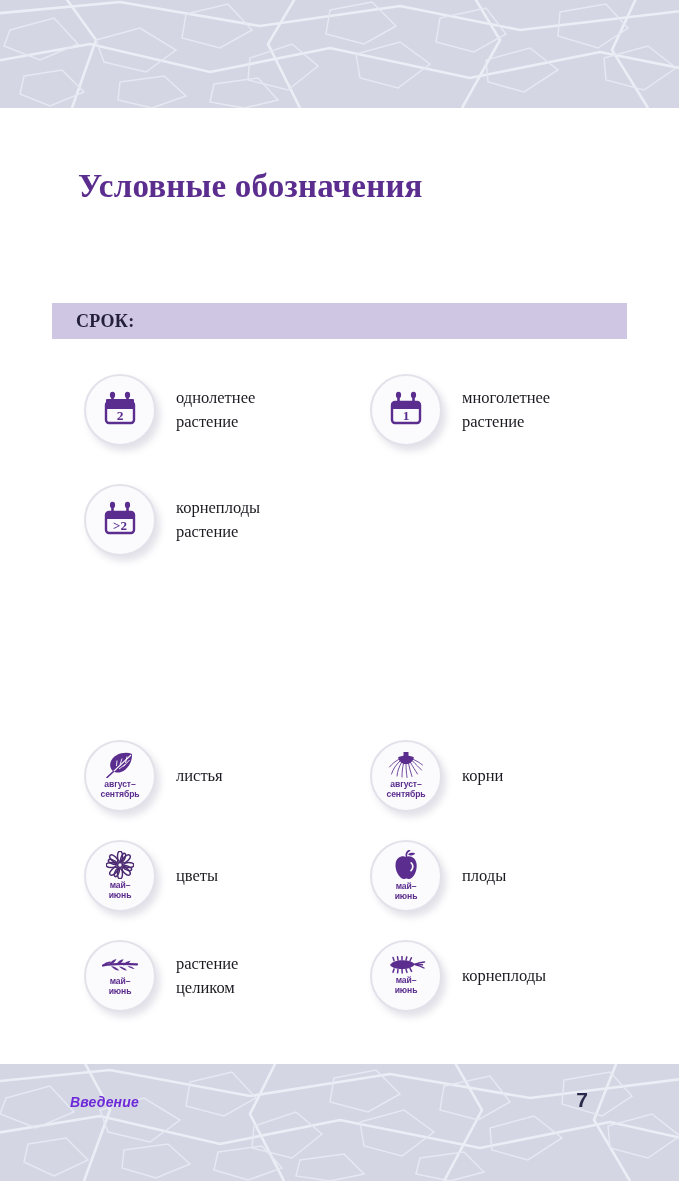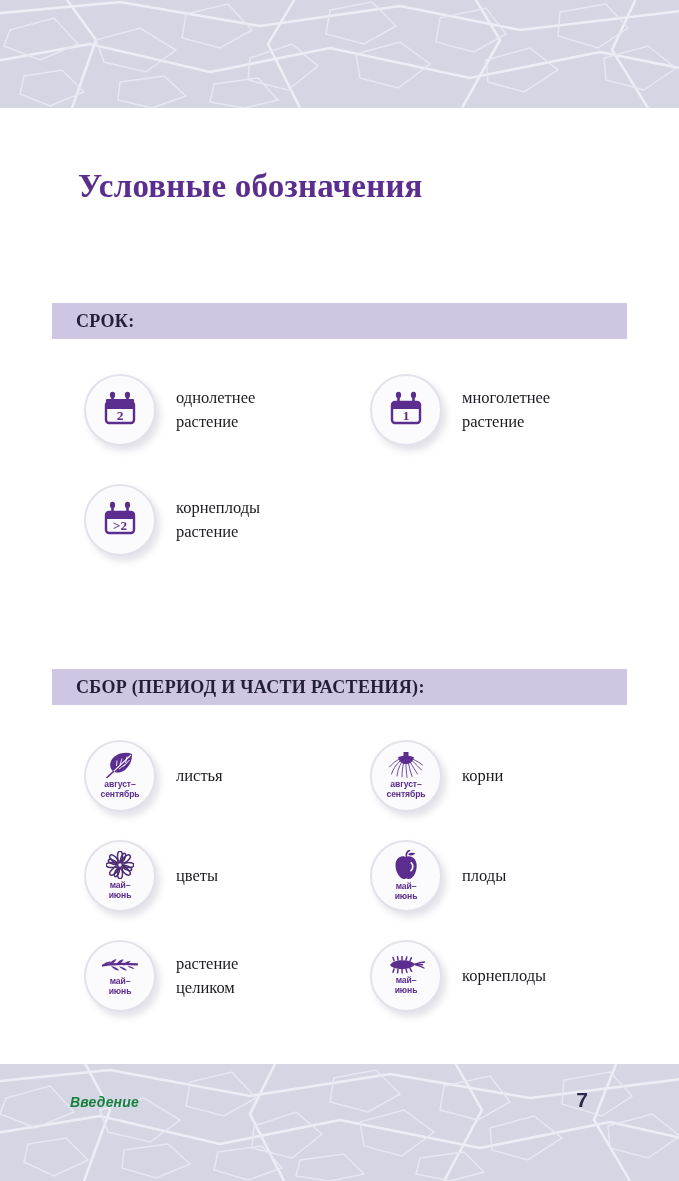--- a/index.html
+++ b/index.html
@@ -137,21 +137,21 @@
 
   
   .footer-text {
     position: absolute;
     left: 70px;
     top: 1094px;
     font-family: "Liberation Sans", sans-serif;
     font-style: italic;
     font-weight: bold;
     font-size: 14px;
-    color: #15803d;
+    color: #6d28d9;
     letter-spacing: 0.2px;
   }
   .footer-page {
     position: absolute;
     left: 562px;
     top: 1088px;
     width: 40px;
     text-align: center;
     font-family: "Liberation Sans", sans-serif;
     font-weight: bold;
@@ -247,23 +247,20 @@
           <rect x="6" y="12" width="28" height="21" rx="3" fill="none" stroke="#5b2d8e" stroke-width="2.4"></rect>
           <rect x="6" y="12" width="28" height="7" fill="#5b2d8e"></rect>
           <text x="20" y="30" text-anchor="middle" font-family="Liberation Serif, serif" font-size="13" font-weight="bold" fill="#5b2d8e">&gt;2</text>
         </svg>
       </span>
     </div>
     <div class="legend-label" style="white-space: pre-line;">корнеплоды
 растение</div>
   </div>
 
-  <div class="section-bar" id="bar-sbor">
-    <span class="bar-label">СБОР (ПЕРИОД И ЧАСТИ РАСТЕНИЯ):</span>
-  </div>
 
   <div class="legend-item" id="item-leaves">
     <div class="badge">
       <span class="glyph">
         <svg width="30" height="26" viewBox="0 0 30 26">
           <path d="M27 2 C20 -1 8 2 5.5 10.5 C4 16 7.5 20 11.5 20.5 C19 21.5 27.5 13 27 2 Z" fill="#5b2d8e"></path>
           <path d="M26 3 L8.5 19.5" stroke="#ffffff" stroke-width="1.1"></path>
           <path d="M22 4.5 L20.5 11" stroke="#ffffff" stroke-width="0.9"></path>
           <path d="M24.5 8 L18.5 14.5" stroke="#ffffff" stroke-width="0.9"></path>
           <path d="M17 6.5 L15 12.5" stroke="#ffffff" stroke-width="0.9"></path>

